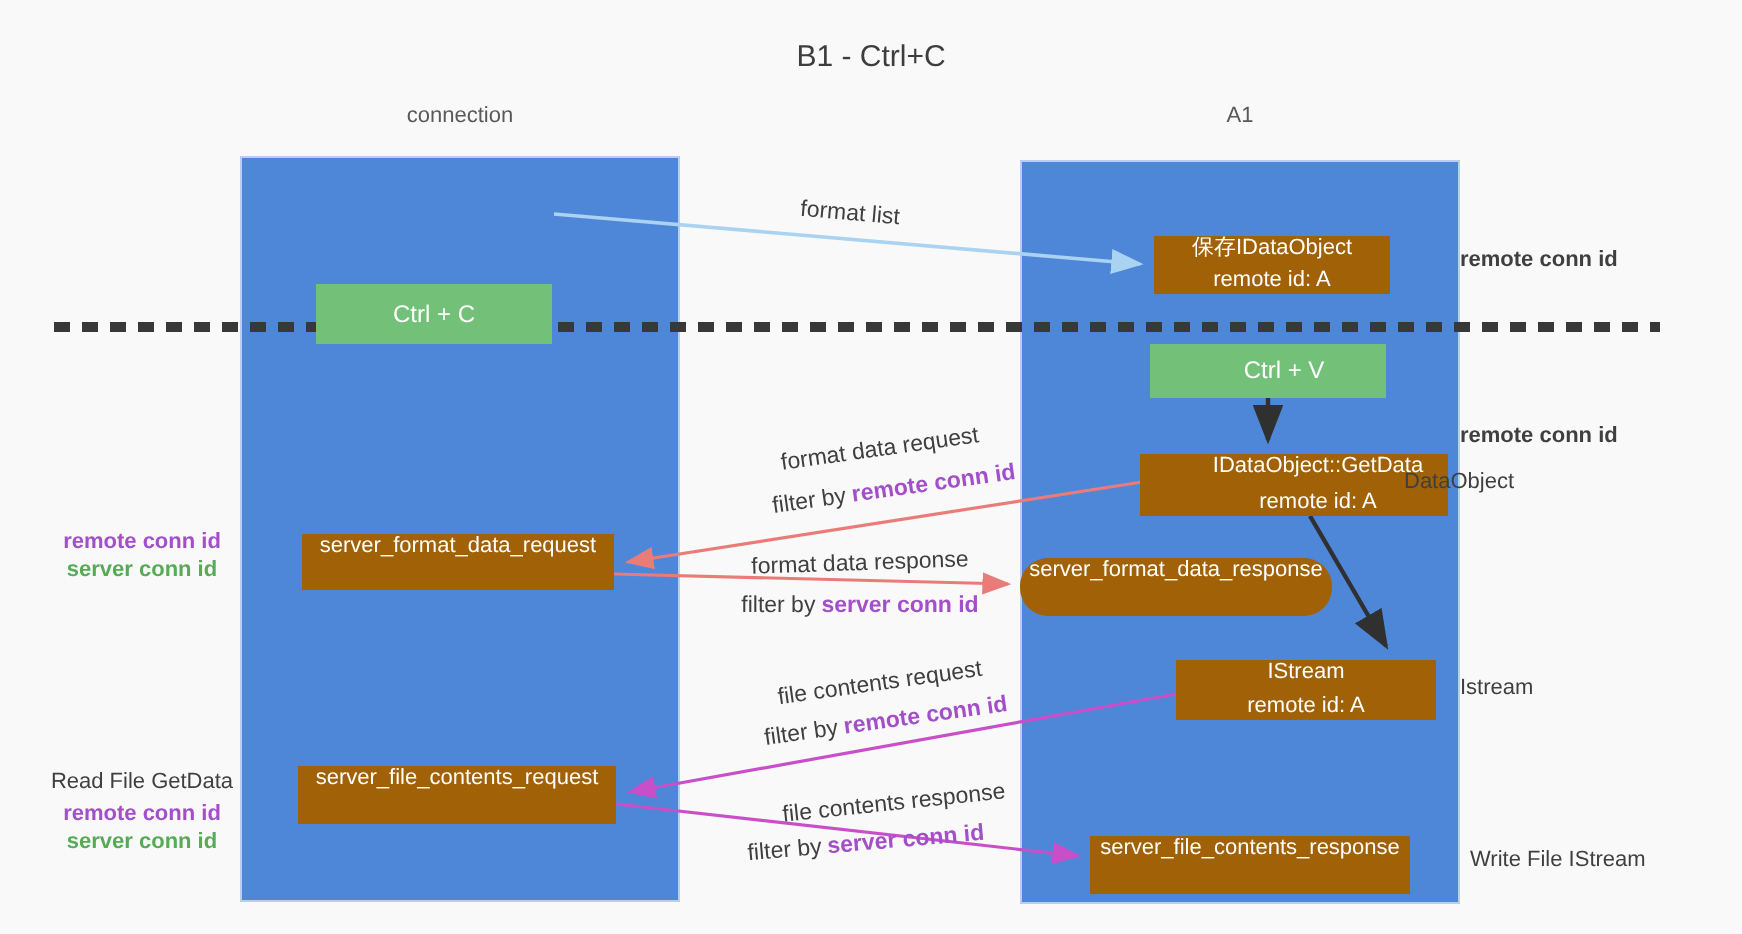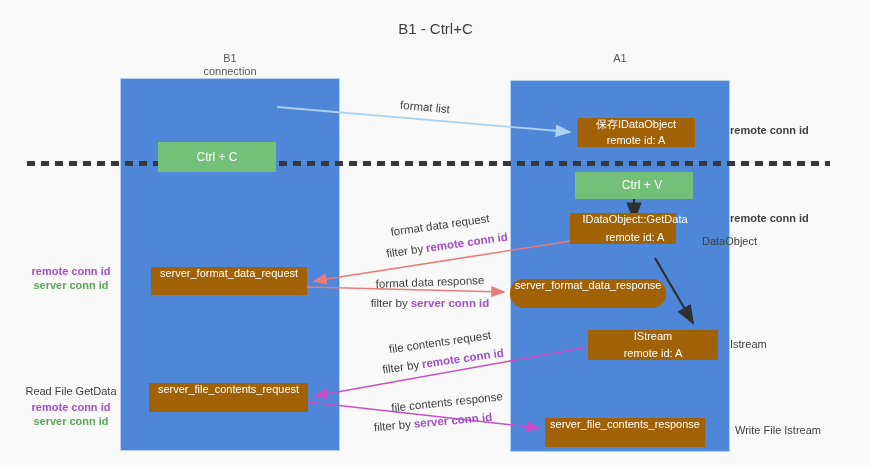--- a/index.html
+++ b/index.html
@@ -34,21 +34,20 @@
 </head>
 <body>
 
 <div id="canvas">
 
   <div class="title">
     <div style="position:relative;top:6px;">B1 - Ctrl+C</div>
   </div>
 
   <div class="col-header" style="left:120px;top:52px;">
-    <div>B1</div>
     <div>connection</div>
   </div>
   <div class="col-header" style="left:510px;top:52px;">
     <div>A1</div>
   </div>
 
   <div class="column" style="left:120px;top:78px;height:373px;"></div>
   <div class="column" style="left:510px;top:80px;height:372px;"></div>
 
   <div class="dashline"></div>
@@ -83,21 +82,21 @@
 
   <div class="box orange" style="left:577px;top:118px;width:118px;height:29px;">
     <span>保存IDataObject</span>
     <span>remote id: A</span>
   </div>
 
   <div class="box green" style="left:575px;top:172px;width:118px;height:27px;padding-left:16px;">
     <span>Ctrl + V</span>
   </div>
 
-  <div class="box orange" style="left:570px;top:213px;width:106px;height:31px;padding-left:24px;">
+  <div class="box orange" style="left:570px;top:227px;width:154px;height:31px;padding-left:24px;">
     <span>IDataObject::GetData</span>
     <span>remote id: A</span>
   </div>
 
   <div class="box orange" style="left:151px;top:267px;width:156px;height:28px;">
     <span>server_format_data_request</span>
   </div>
 
   <div class="box orange" style="left:510px;top:279px;width:156px;height:29px;border-radius:14px;">
     <span>server_format_data_response</span>
@@ -135,21 +134,21 @@
 
   <div class="albl" style="left:387px;top:396px;width:120px;transform:rotate(-6deg);">file contents response</div>
   <div class="albl" style="left:363px;top:416px;width:140px;transform:rotate(-5deg);">
     <span class="fl">filter by</span><span class="purple">server conn id</span>
   </div>
 
   <div class="side bold purple" style="left:730px;top:123px;">remote conn id</div>
   <div class="side bold purple" style="left:730px;top:211px;">remote conn id</div>
   <div class="side" style="left:702px;top:234px;">DataObject</div>
   <div class="side" style="left:730px;top:337px;">Istream</div>
-  <div class="side" style="left:735px;top:423px;">Write File Istream</div>
+  <div class="side" style="left:735px;top:423px;">Write File IStream</div>
 
   <div class="side leftblock" style="left:18px;top:264px;">
     <div class="purple">remote conn id</div>
     <div class="greent">server conn id</div>
   </div>
   <div class="side leftblock" style="left:18px;top:384px;">Read File GetData</div>
   <div class="side leftblock" style="left:18px;top:400px;">
     <div class="purple">remote conn id</div>
     <div class="greent">server conn id</div>
   </div>

